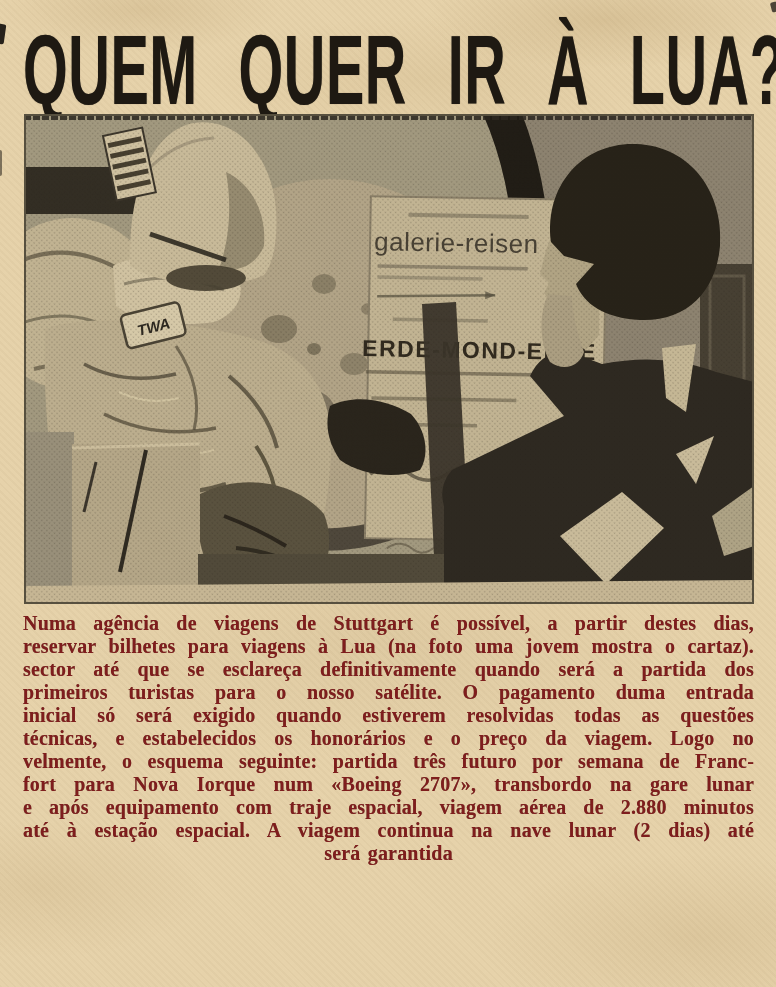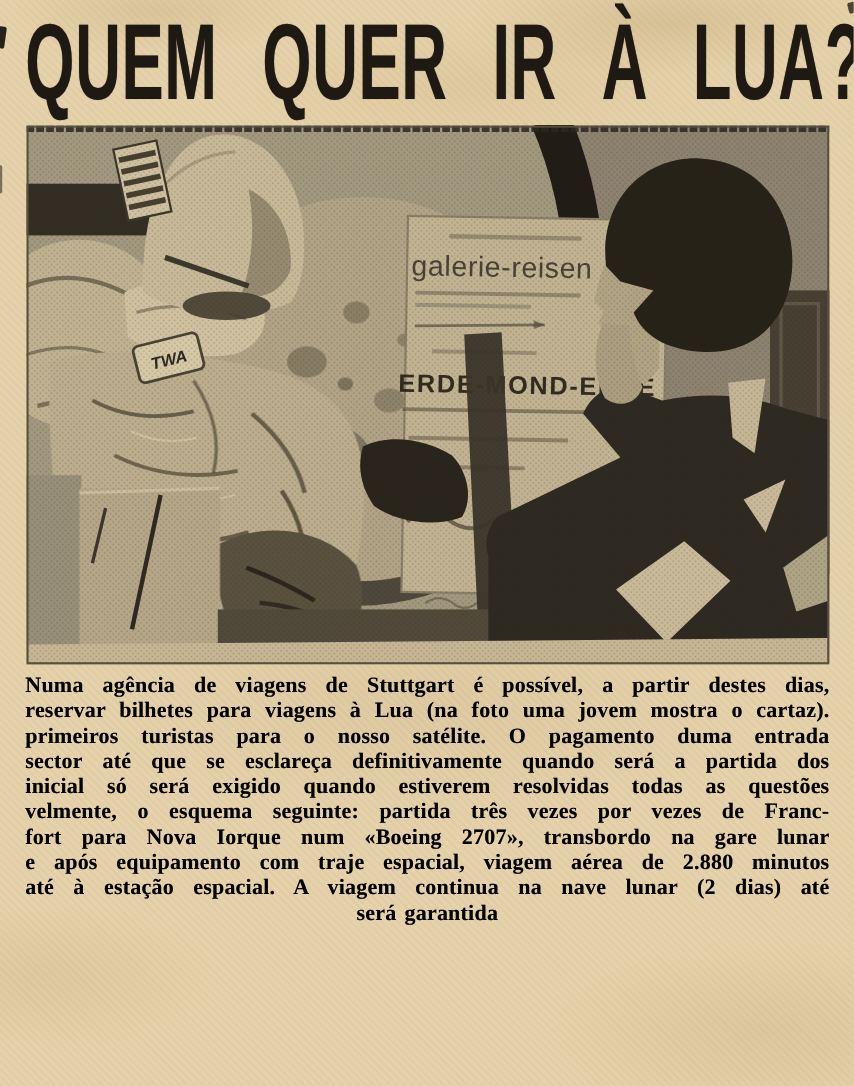--- a/index.html
+++ b/index.html
@@ -16,21 +16,21 @@
       repeating-linear-gradient(45deg, rgba(120,95,55,.045) 0 2px, rgba(0,0,0,0) 2px 5px),
       repeating-linear-gradient(-38deg, rgba(235,220,180,.05) 0 3px, rgba(0,0,0,0) 3px 7px);
     font-family:"Liberation Serif", serif;
   }
   .fleck{position:absolute;background:#26211a;border-radius:2px;}
   .fleck.a{left:-3px;top:24px;width:8px;height:20px;transform:rotate(8deg);}
   .fleck.b{right:-2px;top:2px;width:7px;height:10px;transform:rotate(-15deg);opacity:.8;}
   .fleck.c{left:-4px;top:150px;width:6px;height:26px;opacity:.55;}
 
   .headline{
-    position:absolute;left:23px;top:8px;width:744px;height:100px;margin:0;
+    position:absolute;left:23px;top:21px;width:744px;height:100px;margin:0;
     overflow:visible;white-space:nowrap;
   }
   .headline .scale{
     display:inline-block;
     font-family:"Liberation Sans", sans-serif;
     font-weight:700;
     font-size:100px;line-height:100px;
     letter-spacing:1px;word-spacing:.42em;
     color:#1e1912;
     transform:scale(0.575,0.98);
@@ -41,21 +41,21 @@
   .photo{
     position:absolute;left:24px;top:114px;width:730px;height:490px;margin:0;
   }
   .photo svg{display:block;}
 
   .article{
     position:absolute;left:23px;top:612px;width:731px;
     font-family:"Liberation Serif", serif;
     font-weight:700;
     font-size:20px;line-height:23px;
-    color:#000000;
+    color:#7f1d1d;
     letter-spacing:.2px;word-spacing:2px;
     text-shadow:0 0 .6px rgba(36,30,20,.5);
   }
   .article .tl{
     text-align:justify;
     -moz-text-align-last:justify;
     text-align-last:justify;
   }
   .closing{
     text-align:center;
@@ -209,24 +209,25 @@
         <line x1="0" y1="3" x2="730" y2="3" stroke="#2c2720" stroke-width="6" stroke-dasharray="7 2" opacity=".85"></line>
         <rect x="1" y="1" width="728" height="488" fill="none" stroke="#57503f" stroke-width="2"></rect>
       </g>
     </svg>
   </figure>
 
   <div class="article">
     <div id="paragraph">
         <div class="tl">Numa agência de viagens de Stuttgart é possível, a partir destes dias,</div>
         <div class="tl">reservar bilhetes para viagens à Lua (na foto uma jovem mostra o cartaz).</div>
+        <div class="tl">sector até que se esclareça definitivamente quando será a partida dos</div>
         <div class="tl">primeiros turistas para o nosso satélite. O pagamento duma entrada</div>
-        <div class="tl">sector até que se esclareça definitivamente quando será a partida dos</div>
         <div class="tl">inicial só será exigido quando estiverem resolvidas todas as questões</div>
-        <div class="tl">velmente, o esquema seguinte: partida três vezes por vezes de Franc-</div>
+        <div class="tl">técnicas, e estabelecidos os honorários e o preço da viagem. Logo no</div>
+        <div class="tl">velmente, o esquema seguinte: partida três futuro por semana de Franc-</div>
         <div class="tl">fort para Nova Iorque num «Boeing 2707», transbordo na gare lunar</div>
         <div class="tl">e após equipamento com traje espacial, viagem aérea de 2.880 minutos</div>
         <div class="tl">até à estação espacial. A viagem continua na nave lunar (2 dias) até</div>
       </div>
     <div class="closing">será garantida</div>
   </div>
 
 </div>
 
 </body></html>

